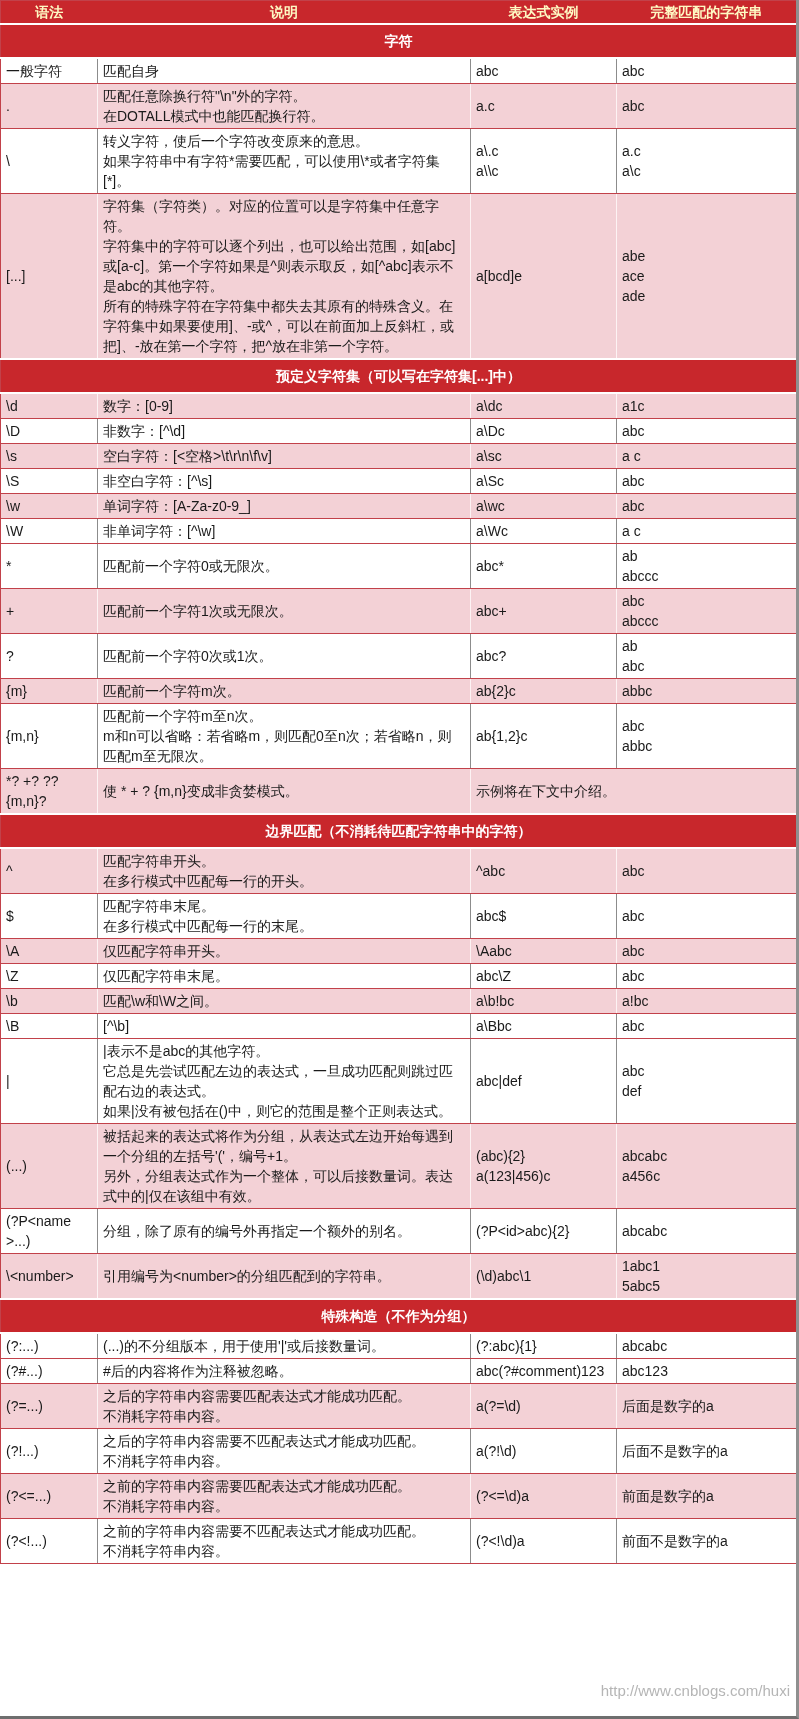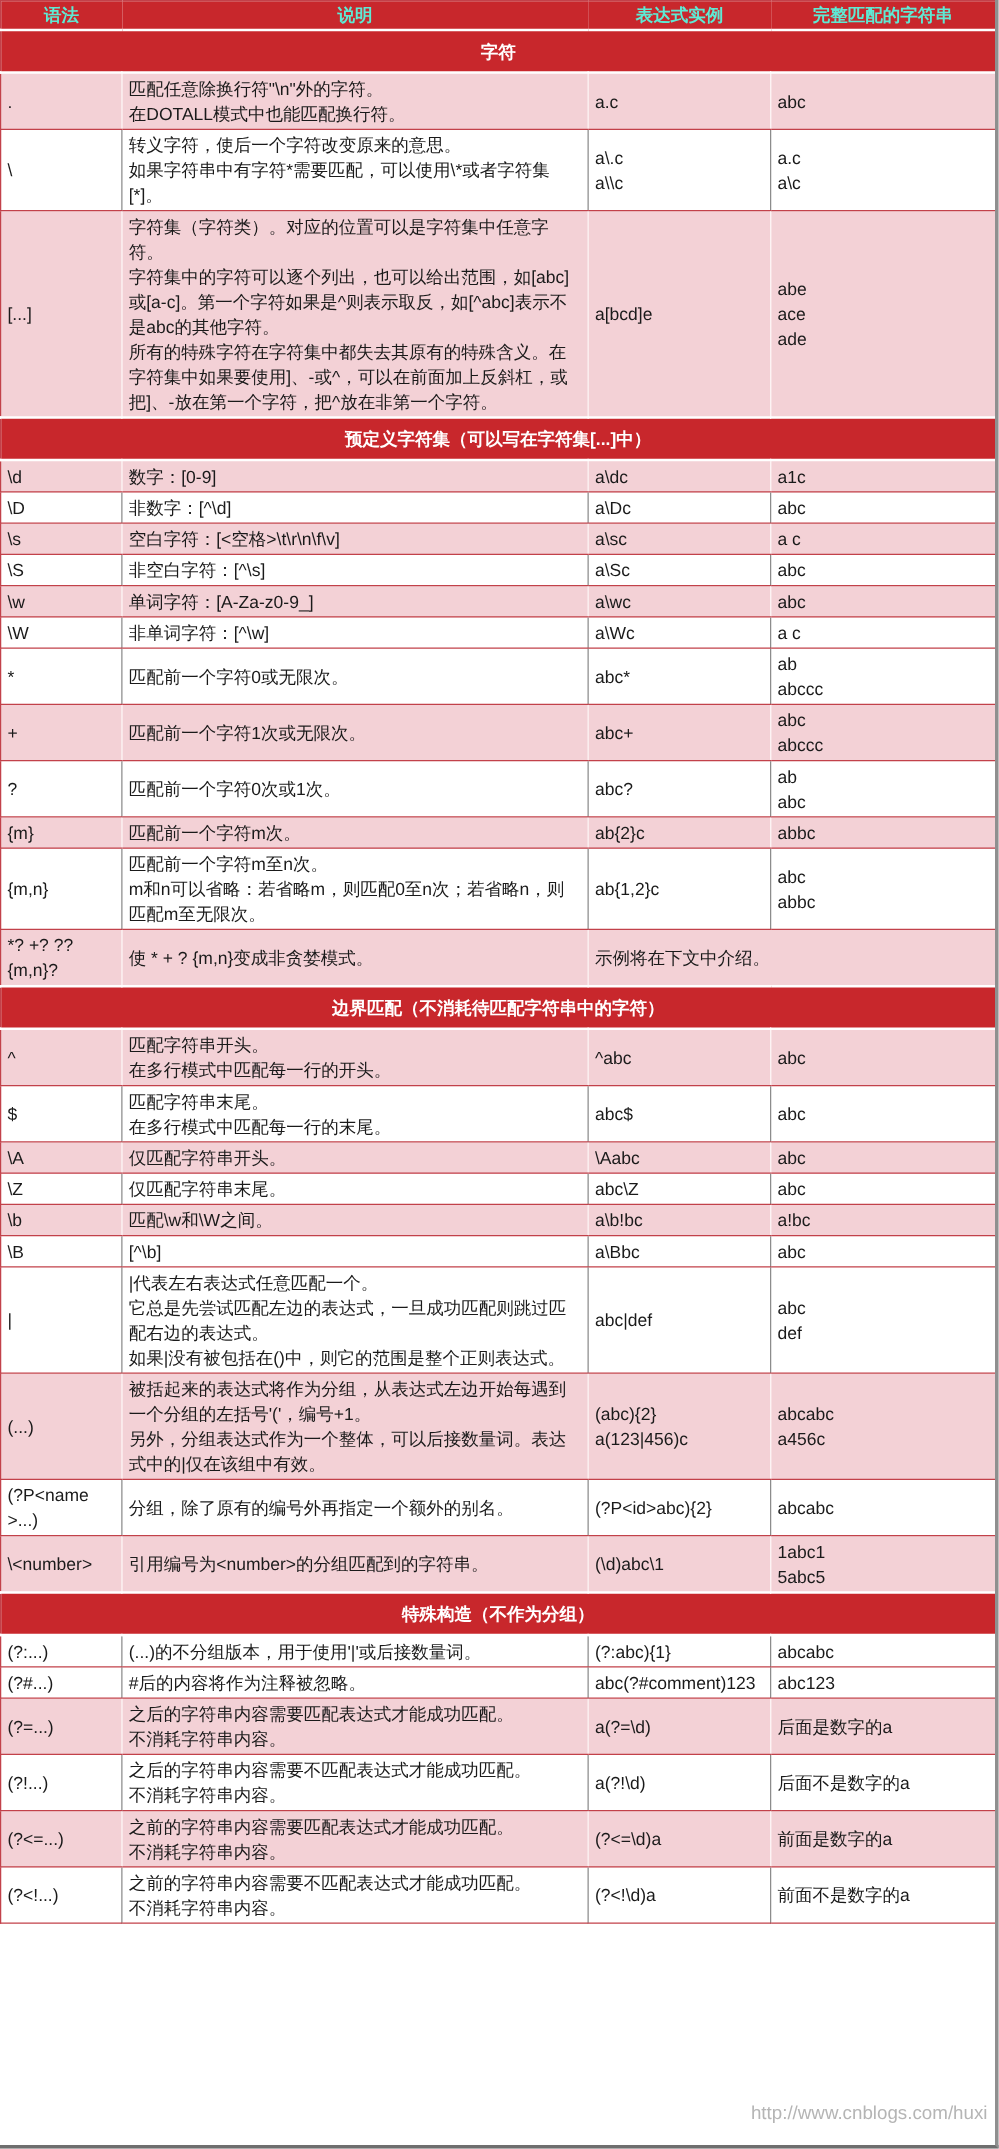--- a/index.html
+++ b/index.html
@@ -27,21 +27,21 @@
   th,td{
     font-size:14px;
     line-height:20px;
     padding:2px 5px;
     vertical-align:middle;
     word-break:break-all;
     text-align:left;
   }
   thead th{
     background:#c8272c;
-    color:#5eead4;
+    color:#fef9c3;
     font-weight:bold;
     text-align:center;
     padding:1px 4px;
     border-bottom:2px solid #ffffff;
   }
   tr.section-row td{
     background:#c8272c;
     color:#ffffff;
     font-weight:bold;
     text-align:center;
@@ -88,20 +88,34 @@
         <th>语法</th>
         <th>说明</th>
         <th>表达式实例</th>
         <th>完整匹配的字符串</th>
       </tr>
     </thead>
     <tbody>
         <tr class="section-row">
           <td colspan="4">字符</td>
         </tr>
+        <tr class="row-white">
+          <td>
+            <div class="line">一般字符</div>
+          </td>
+          <td>
+            <div class="line">匹配自身</div>
+          </td>
+          <td>
+            <div class="line">abc</div>
+          </td>
+          <td>
+            <div class="line">abc</div>
+          </td>
+        </tr>
         <tr class="row-pink">
           <td>
             <div class="line">.</div>
           </td>
           <td>
             <div class="line">匹配任意除换行符"\n"外的字符。</div>
             <div class="line">在DOTALL模式中也能匹配换行符。</div>
           </td>
           <td>
             <div class="line">a.c</div>
@@ -406,21 +420,21 @@
           </td>
           <td>
             <div class="line">abc</div>
           </td>
         </tr>
         <tr class="row-white">
           <td>
             <div class="line">|</div>
           </td>
           <td>
-            <div class="line">|代表左右表达式任意匹配一个。</div>
+            <div class="line">|表示不是abc的其他字符。</div>
             <div class="line">它总是先尝试匹配左边的表达式，一旦成功匹配则跳过匹配右边的表达式。</div>
             <div class="line">如果|没有被包括在()中，则它的范围是整个正则表达式。</div>
           </td>
           <td>
             <div class="line">abc|def</div>
           </td>
           <td>
             <div class="line">abc</div>
             <div class="line">def</div>
           </td>

